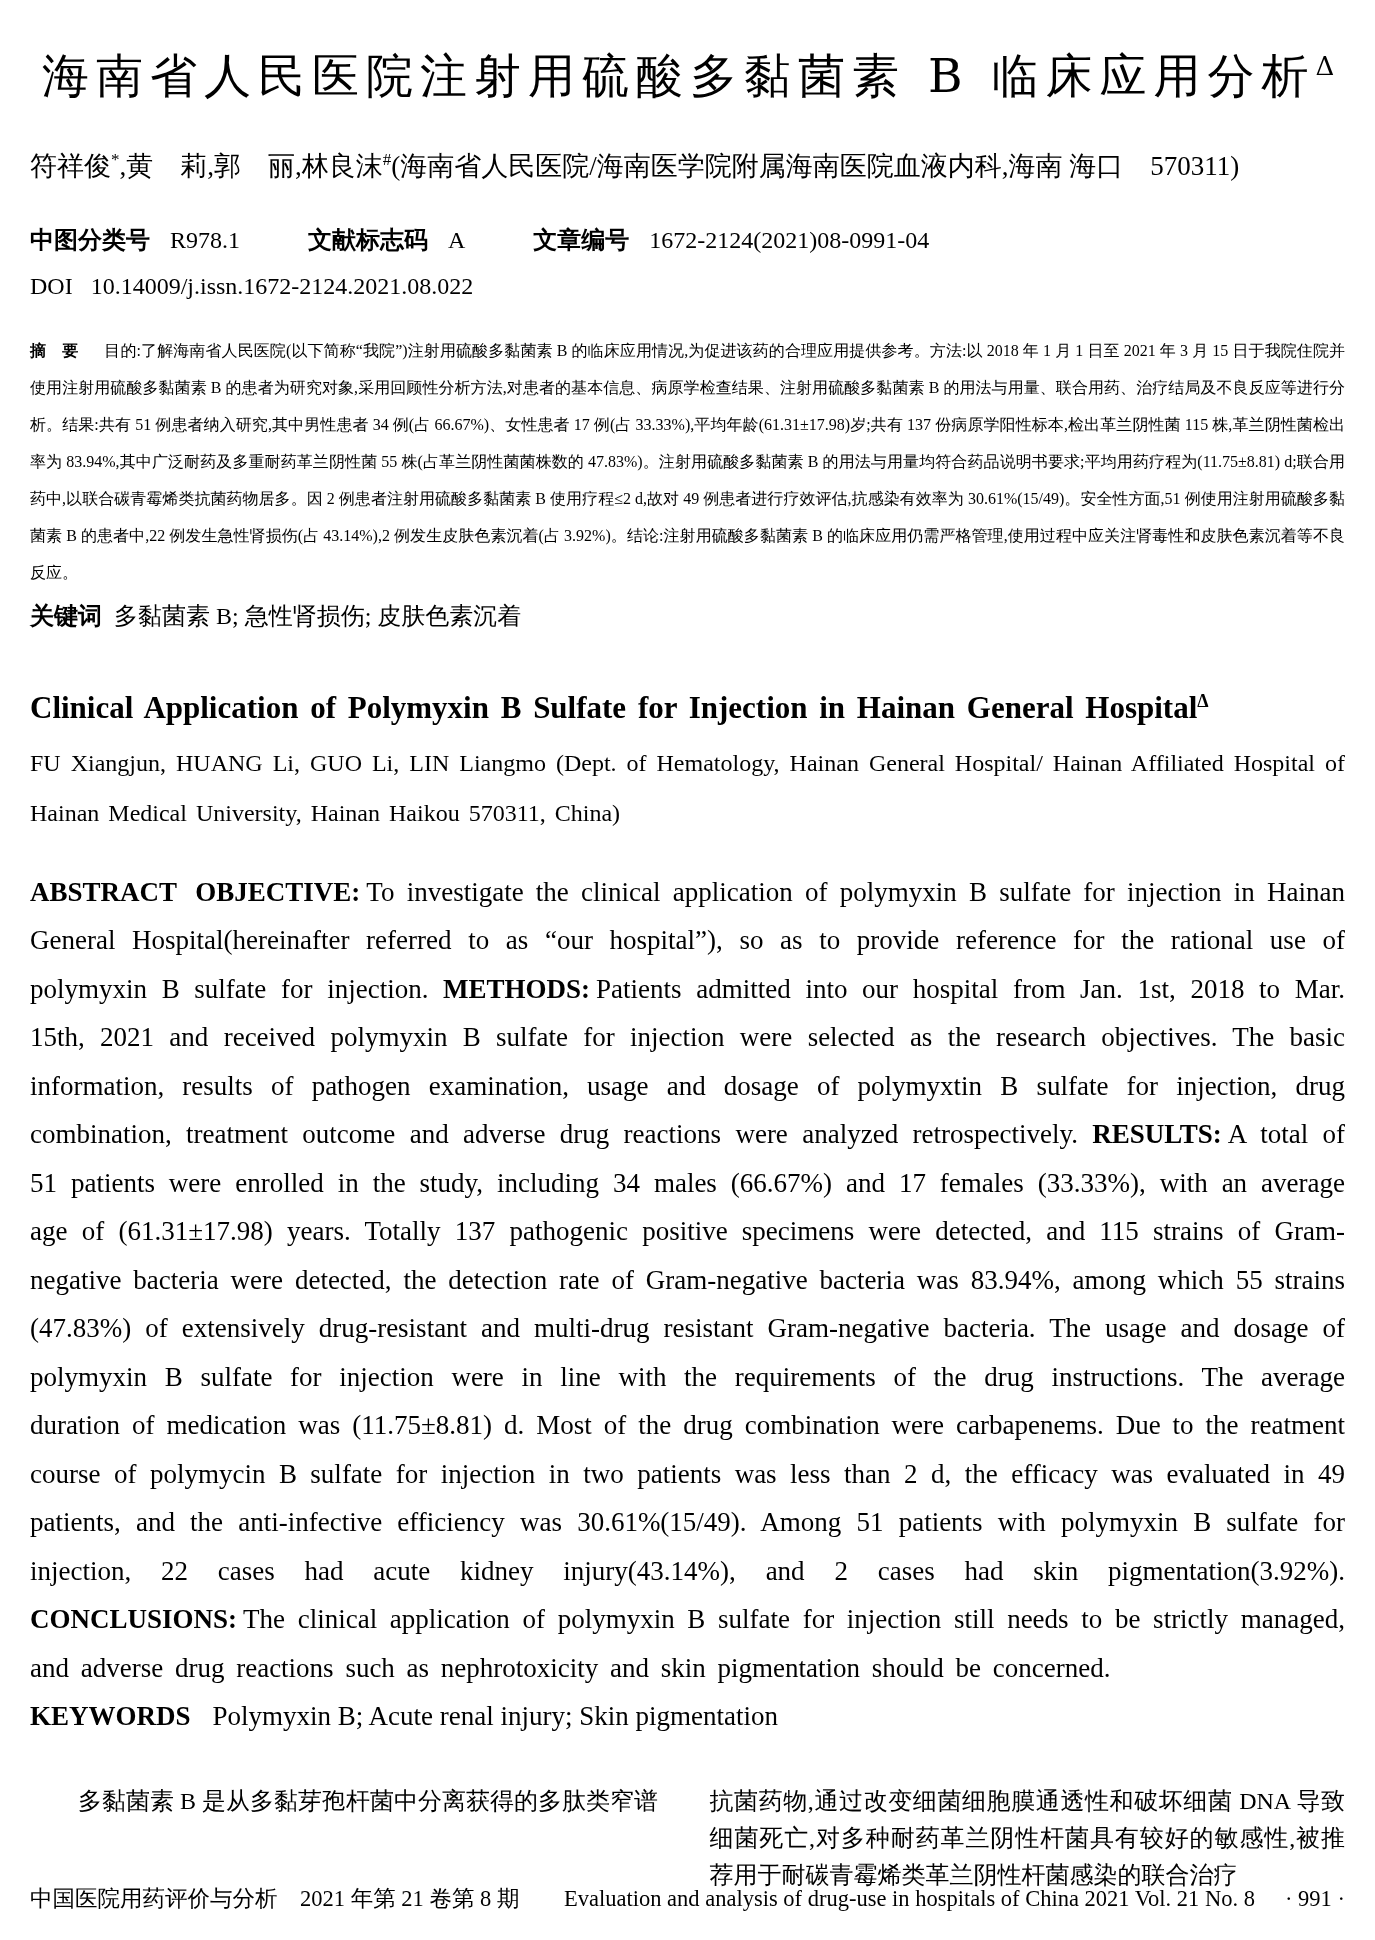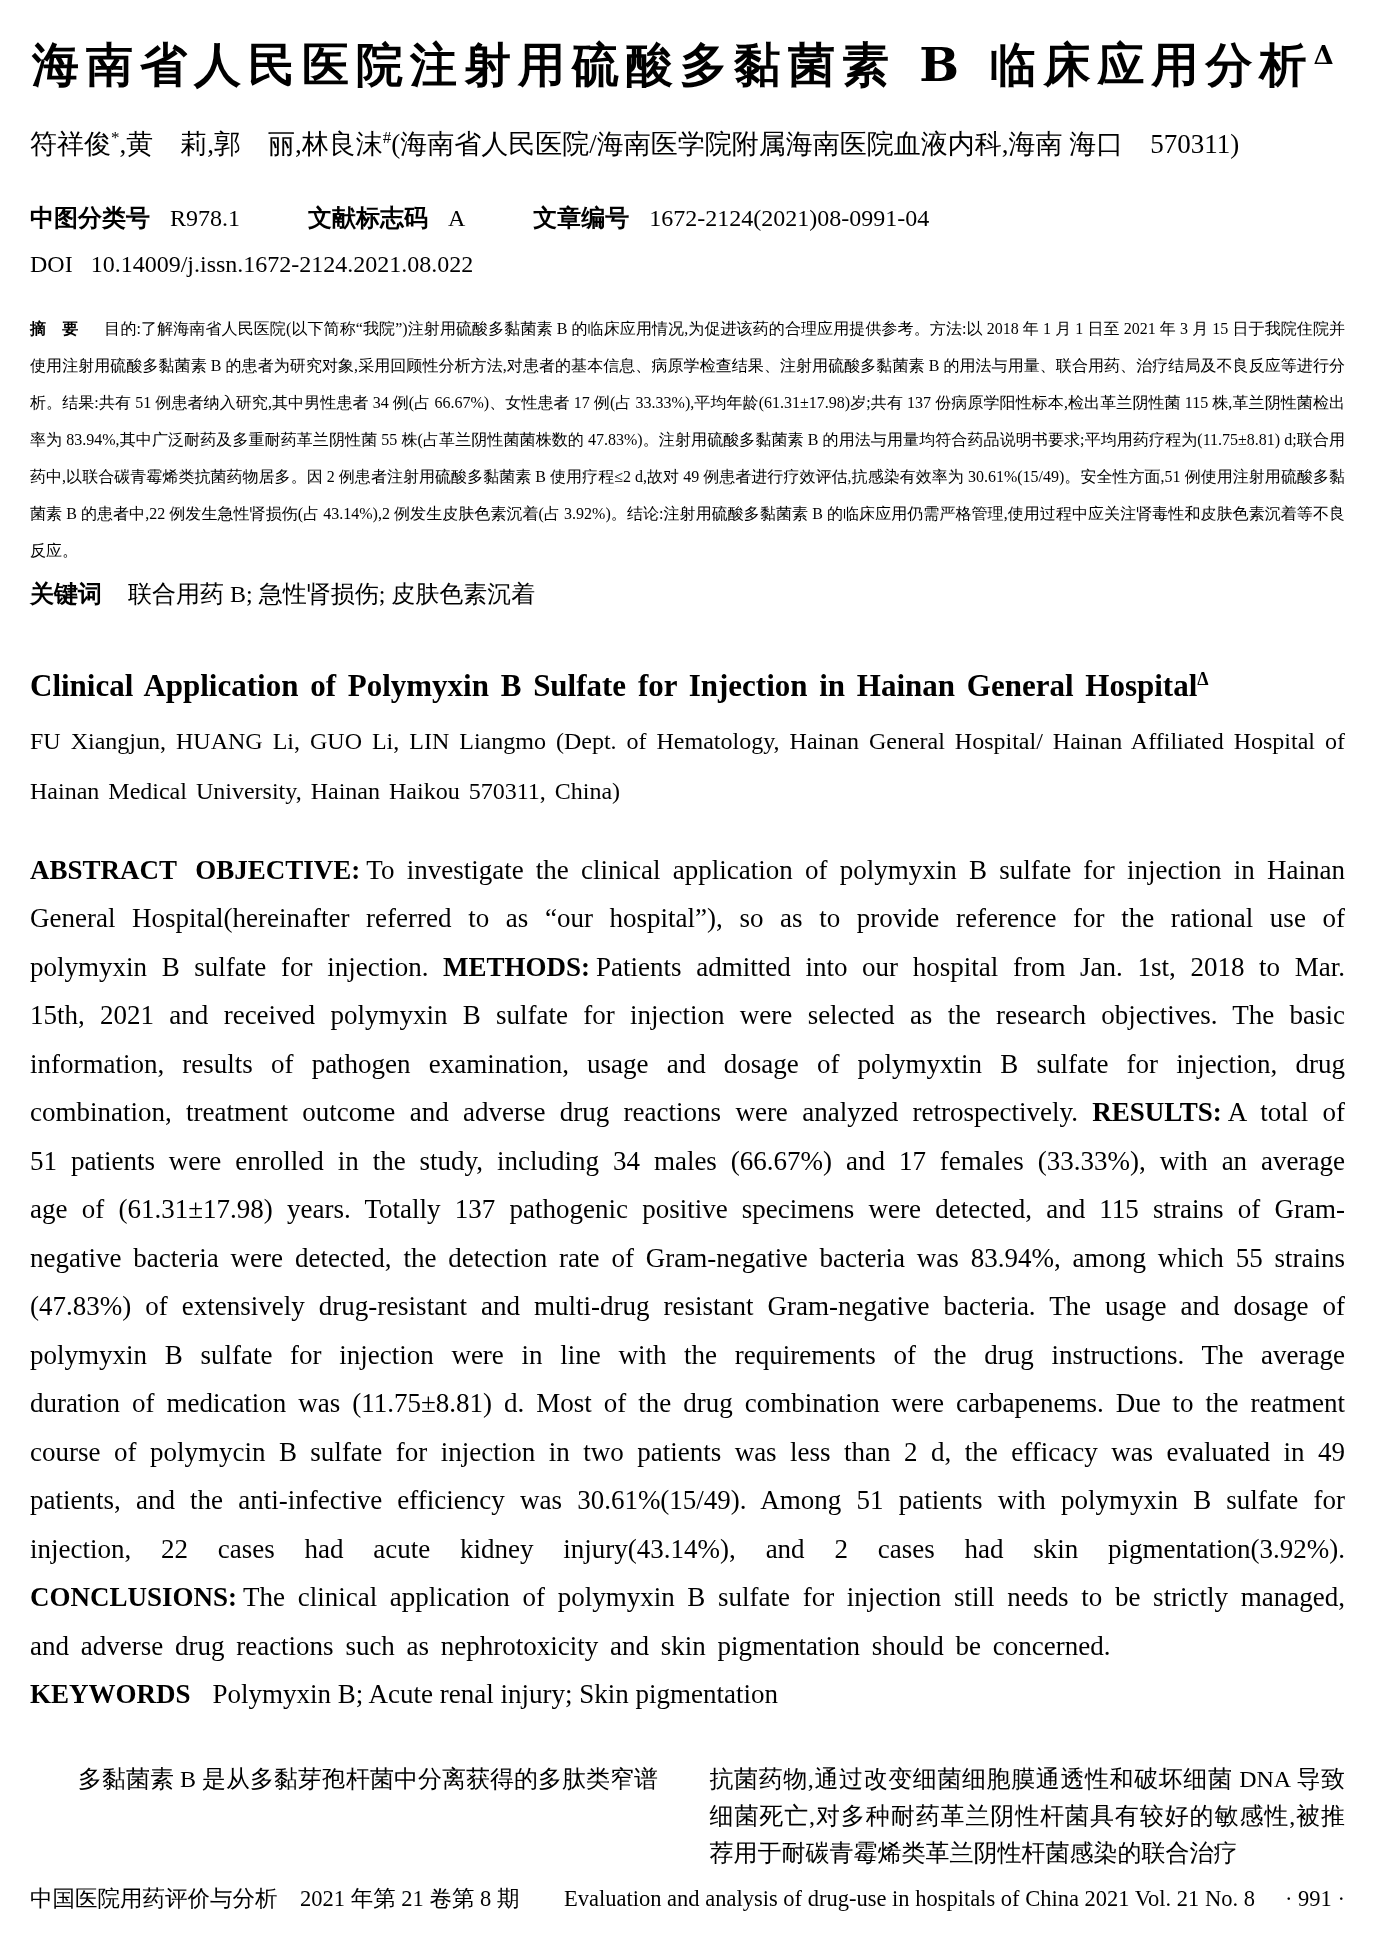--- a/index.html
+++ b/index.html
@@ -11,25 +11,25 @@
     margin: 0 auto;
     padding: 14px 30px 26px 30px;
     background: #ffffff;
     color: #000000;
     display: flex;
     flex-direction: column;
     font-family: "Liberation Serif", "DejaVu Serif", serif;
   }
   
   .title-cn {
-    margin: 10px 0 0 2px;
+    margin: 10px 0 0 12px;
     font-size: 47px;
-    font-weight: 700;
+    font-weight: 400;
     letter-spacing: 7px;
-    line-height: 62px;
+    line-height: 85px;
     font-family: "DejaVu Serif", "Liberation Serif", serif;
   }
   .title-cn sup { font-size: 26px; letter-spacing: 0; }
   
   .authors-cn { margin: 24px 0 0 0; font-size: 27px; line-height: 36px; }
   .authors-cn sup { font-size: 17px; }
   
   .hei { font-family: "DejaVu Sans", "Liberation Sans", sans-serif; font-weight: 700; font-style: normal; text-align: center; }
   .meta-row { margin: 40px 0 0 0; font-size: 24px; }
   .meta-group { margin-right: 62px; white-space: nowrap; }
@@ -38,21 +38,21 @@
   .doi-row .doi-label { margin-right: 18px; }
   
   .abstract-cn {
     margin: 32px 0 0 0;
     font-size: 16px;
     line-height: 37px;
     text-align: justify;
   }
   .abstract-cn .abs-label { margin-right: 26px; }
   .keywords-cn { margin: 7px 0 0 0; font-size: 24px; line-height: 37px; }
-  .keywords-cn .kw-label { margin-right: 26px; }
+  .keywords-cn .kw-label { margin-right: 12px; }
   
   .title-en {
     margin: 46px 0 0 0;
     font-size: 31px;
     font-weight: 700;
     line-height: 40px;
     word-spacing: 4px;
   }
   .title-en sup { font-size: 18px; }
   .authors-en {
@@ -105,21 +105,21 @@
   <p class="meta-row">
     <span class="meta-group"><span class="hei">中图分类号</span><span>R978.1</span></span>
     <span class="meta-group"><span class="hei">文献标志码</span><span>A</span></span>
     <span class="meta-group"><span class="hei">文章编号</span><span>1672-2124(2021)08-0991-04</span></span>
   </p>
 
   <p class="doi-row"><span class="doi-label">DOI</span><span>10.14009/j.issn.1672-2124.2021.08.022</span></p>
 
   <p class="abstract-cn"><span class="hei abs-label">摘　要</span><span>目的:</span><span>了解海南省人民医院(以下简称“我院”)注射用硫酸多黏菌素 B 的临床应用情况,为促进该药的合理应用提供参考。</span><span>方法:</span><span>以 2018 年 1 月 1 日至 2021 年 3 月 15 日于我院住院并使用注射用硫酸多黏菌素 B 的患者为研究对象,采用回顾性分析方法,对患者的基本信息、病原学检查结果、注射用硫酸多黏菌素 B 的用法与用量、联合用药、治疗结局及不良反应等进行分析。</span><span>结果:</span><span>共有 51 例患者纳入研究,其中男性患者 34 例(占 66.67%)、女性患者 17 例(占 33.33%),平均年龄(61.31±17.98)岁;共有 137 份病原学阳性标本,检出革兰阴性菌 115 株,革兰阴性菌检出率为 83.94%,其中广泛耐药及多重耐药革兰阴性菌 55 株(占革兰阴性菌菌株数的 47.83%)。注射用硫酸多黏菌素 B 的用法与用量均符合药品说明书要求;平均用药疗程为(11.75±8.81) d;联合用药中,以联合碳青霉烯类抗菌药物居多。因 2 例患者注射用硫酸多黏菌素 B 使用疗程≤2 d,故对 49 例患者进行疗效评估,抗感染有效率为 30.61%(15/49)。安全性方面,51 例使用注射用硫酸多黏菌素 B 的患者中,22 例发生急性肾损伤(占 43.14%),2 例发生皮肤色素沉着(占 3.92%)。</span><span>结论:</span><span>注射用硫酸多黏菌素 B 的临床应用仍需严格管理,使用过程中应关注肾毒性和皮肤色素沉着等不良反应。</span></p>
 
-  <p class="keywords-cn"><span class="hei kw-label">关键词</span><span>联合用药 B; 急性肾损伤; 皮肤色素沉着</span></p>
+  <p class="keywords-cn"><span class="hei kw-label">关键词</span><span>多黏菌素 B; 急性肾损伤; 皮肤色素沉着</span></p>
 
   <h2 class="title-en"><span>Clinical Application of Polymyxin B Sulfate for Injection in Hainan General Hospital</span><sup>Δ</sup></h2>
 
   <p class="authors-en">FU Xiangjun, HUANG Li, GUO Li, LIN Liangmo (Dept. of Hematology, Hainan General Hospital/ Hainan Affiliated Hospital of Hainan Medical University, Hainan Haikou 570311, China)</p>
 
   <p class="abstract-en"><b>ABSTRACT</b> <b>OBJECTIVE:</b><span>To investigate the clinical application of polymyxin B sulfate for injection in Hainan General Hospital(hereinafter referred to as “our hospital”), so as to provide reference for the rational use of polymyxin B sulfate for injection.</span> <b>METHODS:</b><span>Patients admitted into our hospital from Jan. 1st, 2018 to Mar. 15th, 2021 and received polymyxin B sulfate for injection were selected as the research objectives. The basic information, results of pathogen examination, usage and dosage of polymyxtin B sulfate for injection, drug combination, treatment outcome and adverse drug reactions were analyzed retrospectively.</span> <b>RESULTS:</b><span>A total of 51 patients were enrolled in the study, including 34 males (66.67%) and 17 females (33.33%), with an average age of (61.31±17.98) years. Totally 137 pathogenic positive specimens were detected, and 115 strains of Gram-negative bacteria were detected, the detection rate of Gram-negative bacteria was 83.94%, among which 55 strains (47.83%) of extensively drug-resistant and multi-drug resistant Gram-negative bacteria. The usage and dosage of polymyxin B sulfate for injection were in line with the requirements of the drug instructions. The average duration of medication was (11.75±8.81) d. Most of the drug combination were carbapenems. Due to the reatment course of polymycin B sulfate for injection in two patients was less than 2 d, the efficacy was evaluated in 49 patients, and the anti-infective efficiency was 30.61%(15/49). Among 51 patients with polymyxin B sulfate for injection, 22 cases had acute kidney injury(43.14%), and 2 cases had skin pigmentation(3.92%).</span> <b>CONCLUSIONS:</b><span>The clinical application of polymyxin B sulfate for injection still needs to be strictly managed, and adverse drug reactions such as nephrotoxicity and skin pigmentation should be concerned.</span></p>
 
   <p class="keywords-en"><b>KEYWORDS</b><span>Polymyxin B; Acute renal injury; Skin pigmentation</span></p>
 
   <div class="columns">

